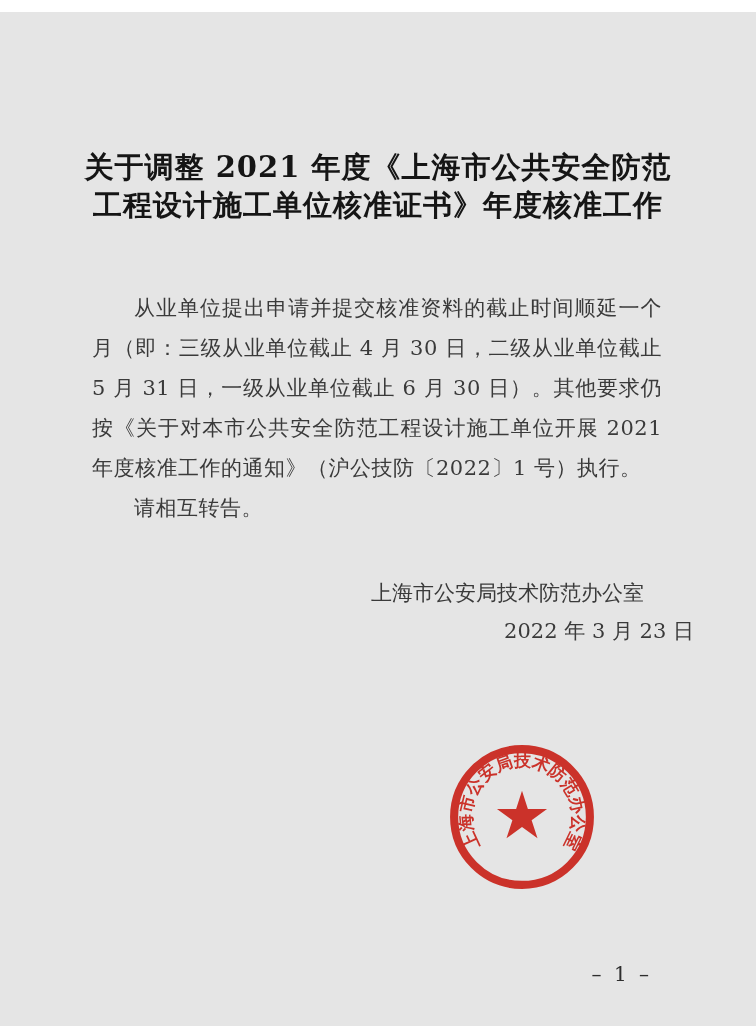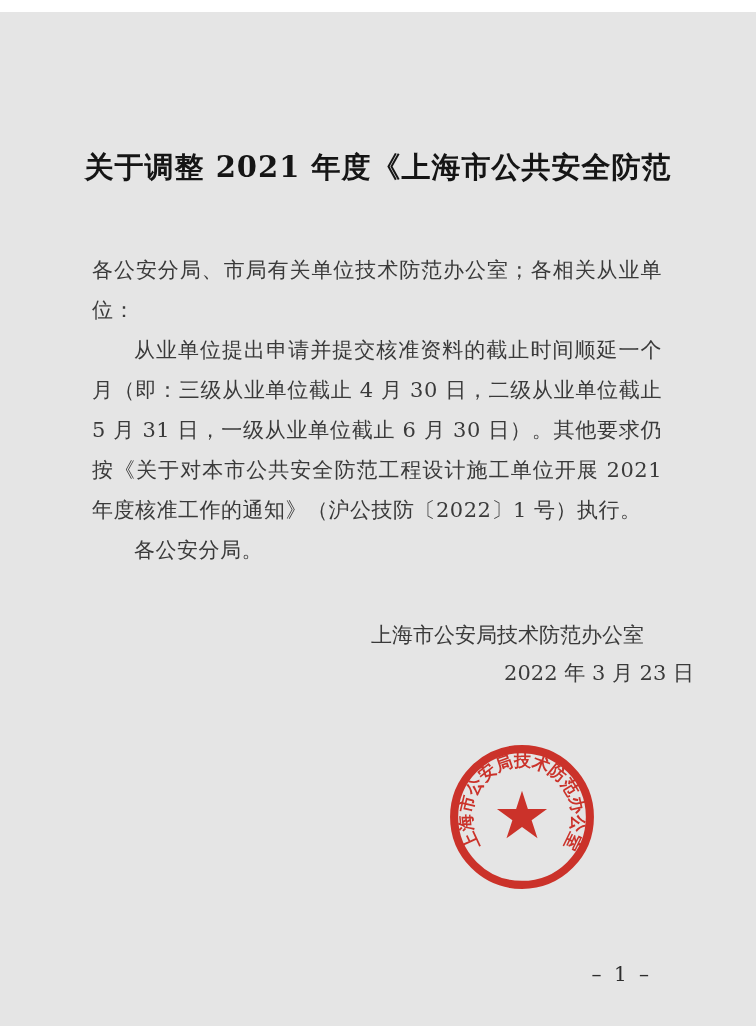--- a/index.html
+++ b/index.html
@@ -72,26 +72,26 @@
     color: #2e2e2e;
   }
 </style>
 </head>
 <body>
 
 <div class="page">
 
   <div class="notice-title">
     <div>关于调整 2021 年度《上海市公共安全防范</div>
+    <div>工程设计施工单位核准证书》年度核准工作</div>
   </div>
 
   <div class="body-text">
-    <p>各公安分局、市局有关单位技术防范办公室；各相关从业单位：</p>
     <p class="indent">从业单位提出申请并提交核准资料的截止时间顺延一个月（即：三级从业单位截止 4 月 30 日，二级从业单位截止 5 月 31 日，一级从业单位截止 6 月 30 日）。其他要求仍按《关于对本市公共安全防范工程设计施工单位开展 2021 年度核准工作的通知》（沪公技防〔2022〕1 号）执行。</p>
-    <p class="indent">各公安分局。</p>
+    <p class="indent">请相互转告。</p>
   </div>
 
   <div class="signature-block">
     <div class="signature-org">上海市公安局技术防范办公室</div>
     <div class="signature-date">2022 年 3 月 23 日</div>
   </div>
 
   <svg class="official-seal" viewBox="0 0 150 150" xmlns="http://www.w3.org/2000/svg">
     <defs>
       <path id="seal-text-arc" d="M 35.6 105.8 A 50 50 0 1 1 114.4 105.8" fill="none"></path>

